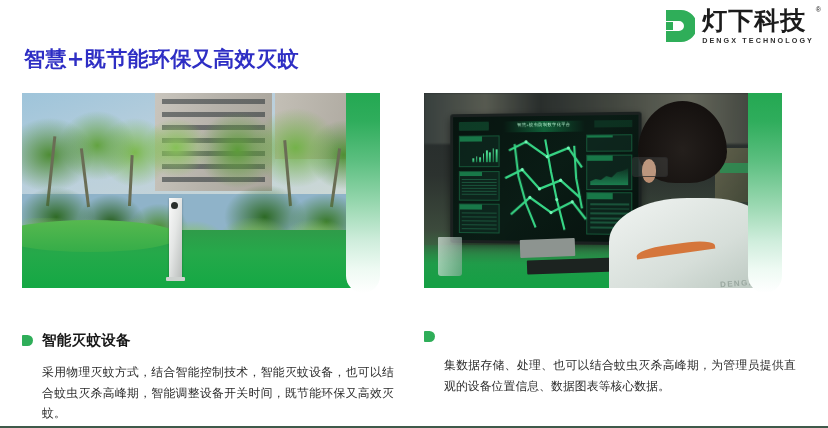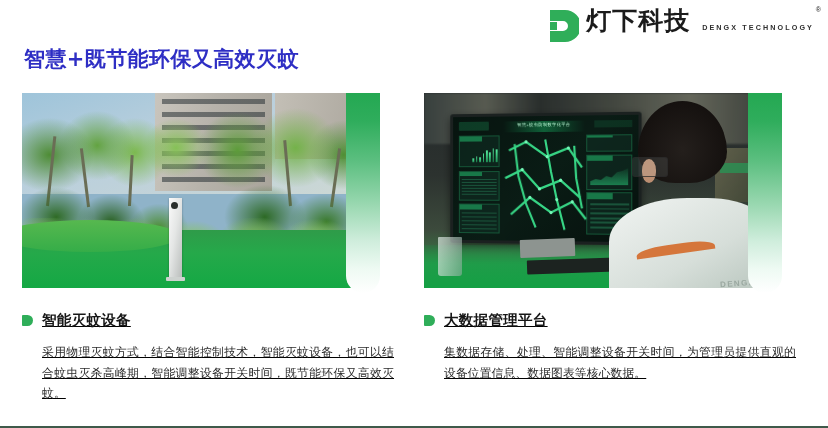--- a/index.html
+++ b/index.html
@@ -27,24 +27,23 @@
     gap: 7px;
   }
   .logo-mark {
     width: 30px;
     height: 34px;
     flex: none;
     margin-top: 1px;
   }
   .logo-text-block {
     display: flex;
-    flex-direction: row;
-    align-items: center;
+    flex-direction: column;
+    align-items: flex-start;
     position: relative;
-    gap: 12px;
   }
   .logo-cn {
     font-family: "DejaVu Sans", "Liberation Sans", sans-serif;
     font-size: 25px;
     line-height: 26px;
     font-weight: 700;
     letter-spacing: 1px;
     color: #1b1b1b;
     white-space: nowrap;
   }
@@ -57,21 +56,21 @@
     line-height: 1;
   }
   .logo-en {
     font-size: 7.2px;
     line-height: 10px;
     font-weight: 700;
     letter-spacing: 2.1px;
     color: #2f2f2f;
     text-align: center;
     white-space: nowrap;
-    margin-top: 13px;
+    margin-top: 2px;
   }
 
   
   .page-title {
     position: absolute;
     left: 24px;
     top: 46px;
     font-family: "DejaVu Sans", "Liberation Sans", sans-serif;
     font-size: 21px;
     line-height: 26px;
@@ -381,23 +380,22 @@
   .o-shelf::after {
     content: ""; position: absolute; left: 12%; top: 28%;
     width: 70%; height: 18%;
     background: #2aa35a; opacity: .8;
   }
 
   
   .caption {
     position: absolute;
     left: 0;
-    top: 218px;
+    top: 238px;
     width: 378px;
-    text-decoration: underline;
   }
   .cap-head {
     display: flex;
     align-items: center;
     gap: 9px;
   }
   .bullet {
     width: 11px;
     height: 11px;
     flex: none;
@@ -595,19 +593,18 @@
             </div>
           </div>
         </div>
       </div>
       <div class="accent-bar"></div>
     </div>
 
     <div class="caption">
       <div class="cap-head">
         <span class="bullet"></span>
-        <span class="cap-title">大数据管理平台</span>
       </div>
-      <p class="cap-body">集数据存储、处理、智能调整设备开关时间，为管理员提供直观的设备位置信息、数据图表等核心数据。</p>
+      <p class="cap-body">集数据存储、处理、也可以结合蚊虫灭杀高峰期，为管理员提供直观的设备位置信息、数据图表等核心数据。</p>
     </div>
   </div>
 
 </div>
 
 </body></html>

